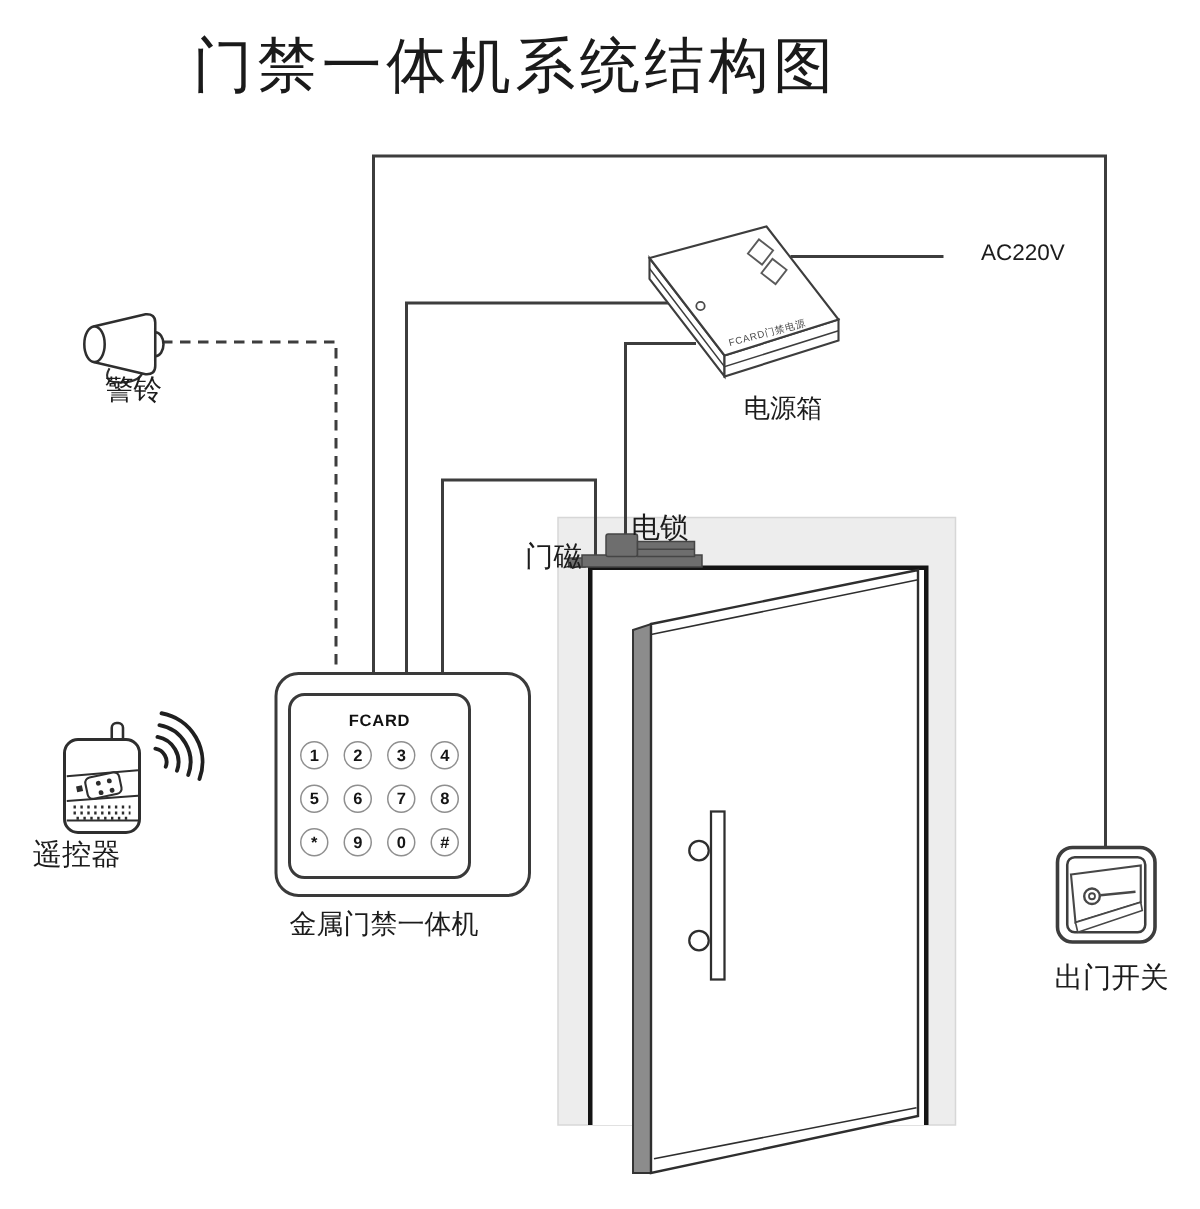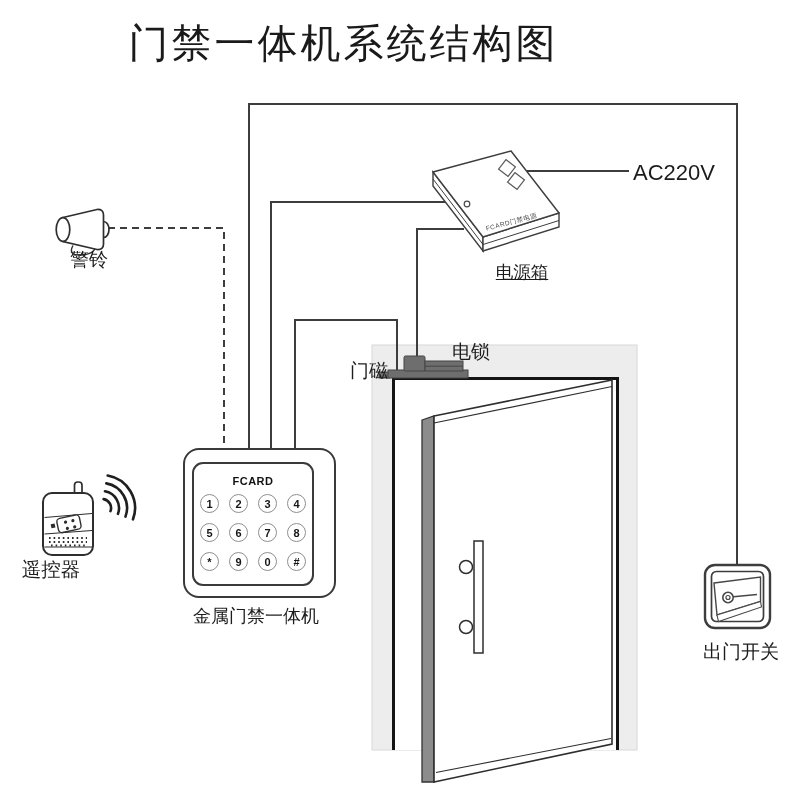--- a/index.html
+++ b/index.html
@@ -4,31 +4,31 @@
 <style>
   html,body{margin:0;padding:0;background:#fff;}
   #stage{position:relative;width:800px;height:806px;background:#fff;overflow:hidden;
          font-family:"Liberation Sans","DejaVu Sans",sans-serif;color:#1f1f1f;}
   svg{position:absolute;left:0;top:0;}
   .lbl{position:absolute;white-space:nowrap;color:#1c1c1c;}
   .ctr{text-align:center;}
   #lbl-title{left:0;top:16px;width:687px;text-align:center;
              font-family:"Liberation Serif","DejaVu Serif",serif;
              font-size:40px;letter-spacing:3px;color:#1a1a1a;}
-  #lbl-ac{left:633px;top:160px;font-size:22px;}
-  #lbl-psu{left:468px;top:260px;width:108px;font-size:17.5px;text-decoration:underline;}
+  #lbl-ac{left:654px;top:160px;font-size:15px;}
+  #lbl-psu{left:468px;top:260px;width:108px;font-size:17.5px;}
   #lbl-alarm{left:62px;top:247px;width:54px;font-size:19px;}
   #lbl-remote{left:16px;top:556px;width:70px;font-size:19.5px;}
   #lbl-keypadname{left:181px;top:604px;width:150px;font-size:18px;}
   #lbl-doorsensor{left:350px;top:358px;font-size:19px;}
-  #lbl-lock{left:452px;top:339px;font-size:19px;}
+  #lbl-lock{left:421px;top:339px;font-size:19px;}
   #lbl-exit{left:697px;top:639px;width:82px;font-size:19px;text-align:right;}
 
   
-  #keypad{position:absolute;left:183px;top:448px;width:153px;height:150px;
+  #keypad{position:absolute;left:183px;top:448px;width:171px;height:150px;
           border:2px solid #3a3a3a;border-radius:16px;background:#fff;box-sizing:border-box;}
   #keypad-inner{position:absolute;left:7px;top:12px;width:122px;height:124px;
           border:2px solid #3a3a3a;border-radius:11px;box-sizing:border-box;}
   #keypad-brand{position:absolute;top:11px;left:0;width:100%;text-align:center;
           font-size:11px;font-weight:bold;letter-spacing:0.5px;color:#111;}
   #keys{position:absolute;top:30px;left:0;right:0;display:grid;
         grid-template-columns:repeat(4,19px);column-gap:10px;row-gap:10px;justify-content:center;}
   .key{width:19px;height:19px;border:1.5px solid #8f8f8f;border-radius:50%;box-sizing:border-box;
        display:flex;align-items:center;justify-content:center;
        font-size:11px;font-weight:bold;color:#151515;background:#fff;}

